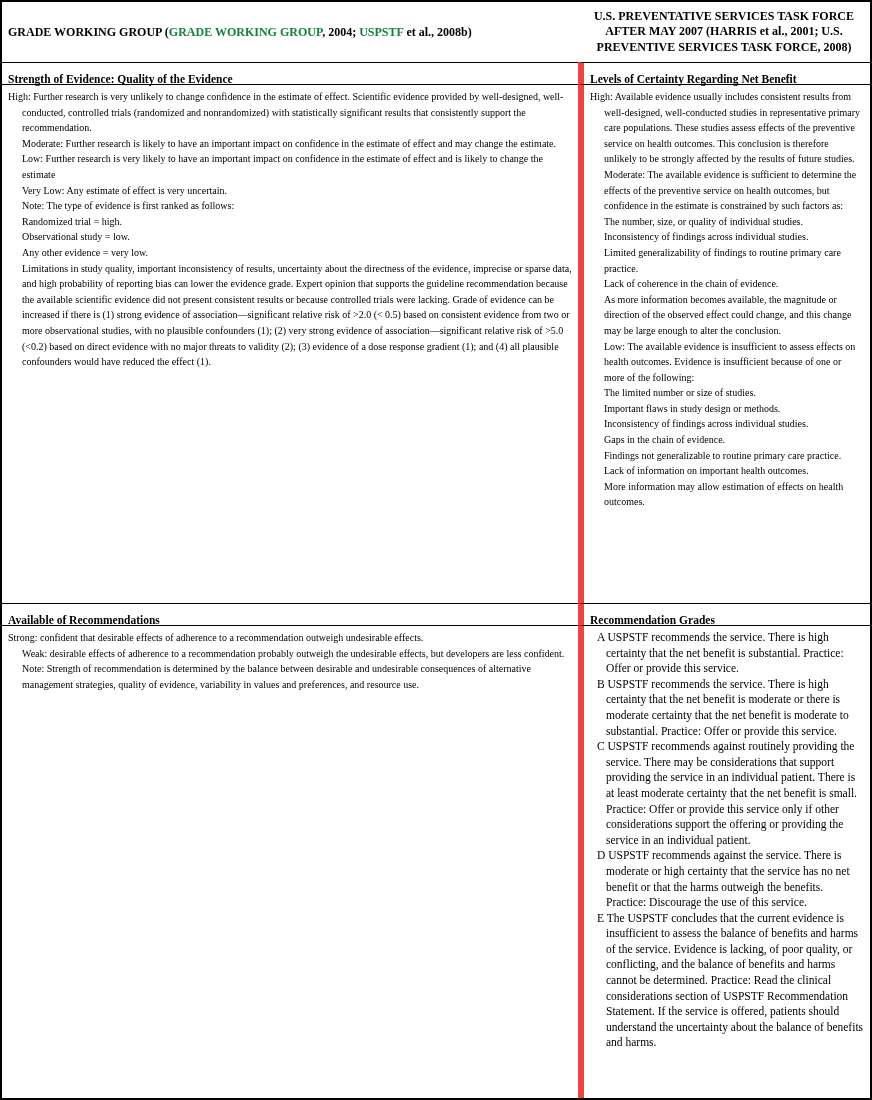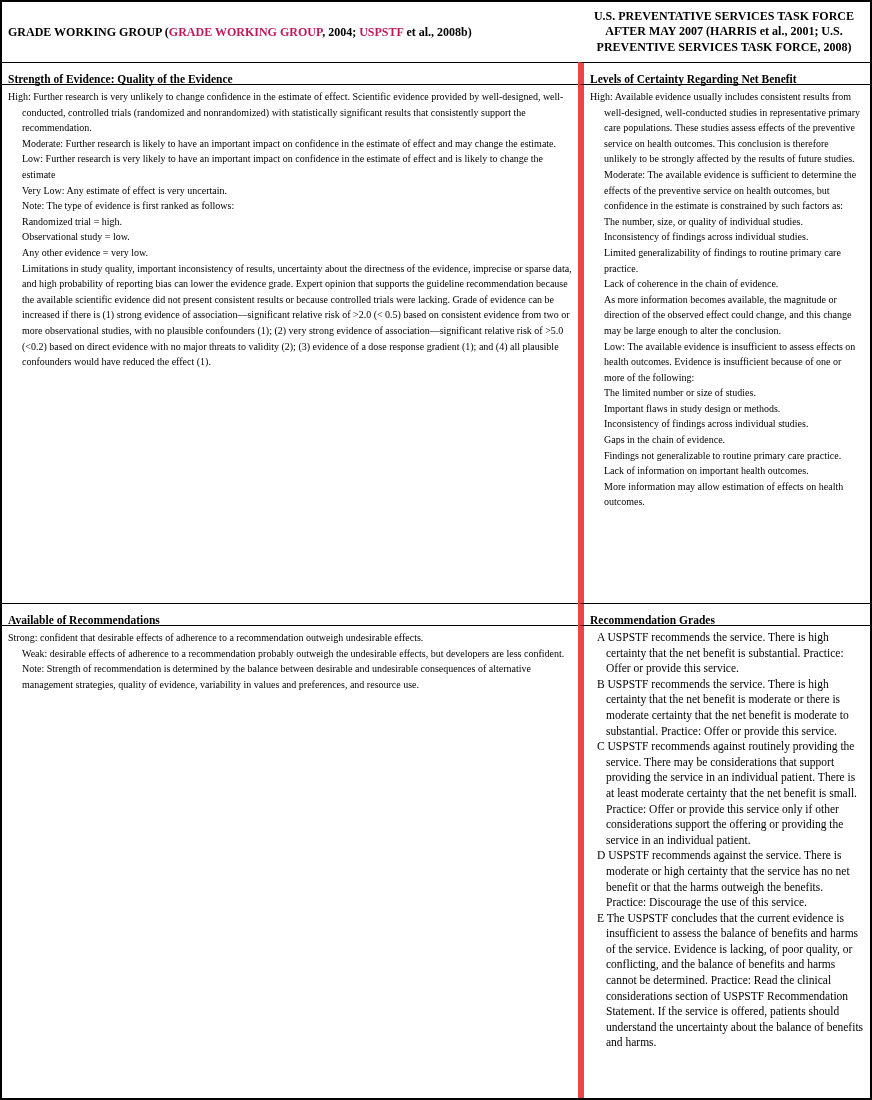--- a/index.html
+++ b/index.html
@@ -17,21 +17,21 @@
   .cell { overflow:hidden; box-sizing:border-box; }
   .rborder { border-left:6px solid #ef4444; }
   .tborder { border-top:1px solid #000; }
 
   
   .hdr-left {
     display:flex; align-items:center;
     padding:0 6px;
     font-weight:bold; font-size:12px; line-height:15px;
   }
-  .hdr-left a { color:#be185d; text-decoration:none; cursor:pointer;margin-top:39px; }
+  .hdr-left a { color:#15803d; text-decoration:none; cursor:pointer;margin-top:39px; }
   .hdr-right {
     display:flex; align-items:center; justify-content:center;
     text-align:center;
     font-weight:bold; font-size:12px; line-height:15.5px;
     white-space:pre-wrap;
     padding:0 4px;
   }
 
   
   .subhdr {

